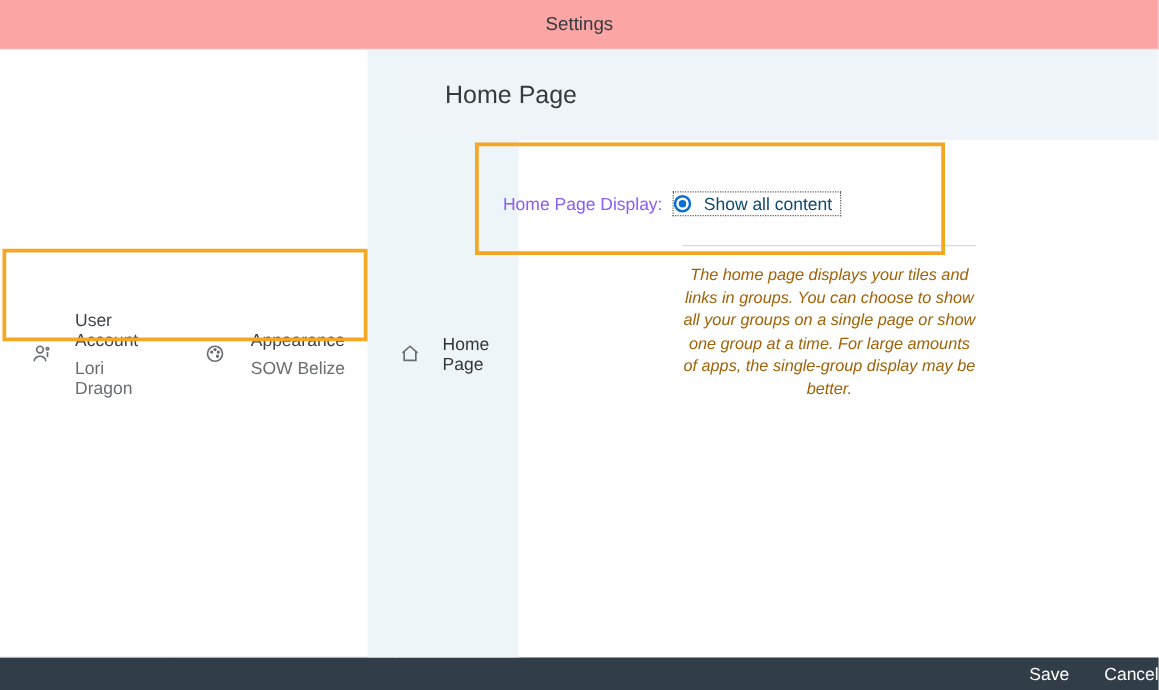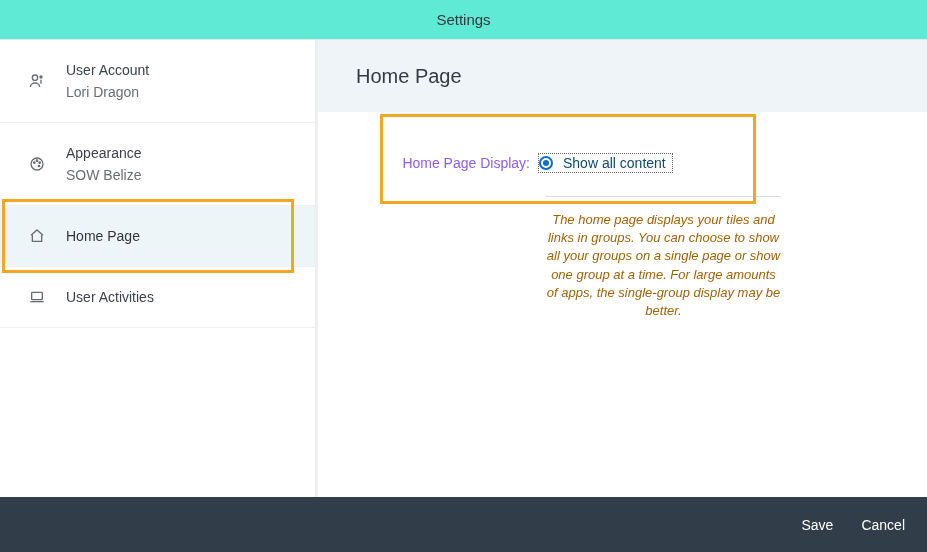--- a/index.html
+++ b/index.html
@@ -1,23 +1,23 @@
 <!DOCTYPE html>
 <html><head>
   <meta charset="utf-8">
   <style>
     * { margin:0; padding:0; box-sizing:border-box; font-family:"Segoe UI","Helvetica Neue",Arial,sans-serif; }
     body { width:927px; height:552px; display:flex; flex-direction:column; background:#fff; }
 
-    .header-bar { height:40px; background:#5eead4; display:flex; align-items:center; justify-content:center; color:#343a40; font-size:15px; border-bottom:1px solid #e3e8ed; }
+    .header-bar { height:40px; background:#fca5a5; display:flex; align-items:center; justify-content:center; color:#343a40; font-size:15px; border-bottom:1px solid #e3e8ed; }
 
     .content-area { flex:1 1 auto; display:flex; position:relative; overflow:hidden; }
 
     
-    .sidebar { width:318px; border-right:3px solid #efefef; display:flex; flex-direction:column; }
+    .sidebar { width:318px; border-right:3px solid #efefef; display:flex; flex-direction:row; }
     .sidebar-item { display:flex; align-items:center; padding:22px 18px 22px 26px; border-bottom:1px solid #efefef; cursor:pointer; }
     .sidebar-item .icon-slot { width:22px; display:flex; justify-content:center; color:#6a6d70; }
     .sidebar-item .texts { margin-left:18px; display:flex; flex-direction:column; color:#3d4248; font-size:14px; }
     .sidebar-item .sub { color:#6a6d70; margin-top:6px; font-size:14px; }
     .sidebar-item.selected { background:#eef5f9; }
     .sidebar-item.selected .texts { color:#32363a; }
 
     
     .hl-sel { position:absolute; border:3px solid #f5a623; pointer-events:none; }
 
@@ -38,21 +38,21 @@
     .radio-row span { color:#0c4a6e; }
     .radio-row.sel .focus-box { border:1px dotted #666; padding:1px 6px 1px 0; display:inline-flex; align-items:center; }
 
     .divider { border-top:1px solid #d9d9d9; margin-top:18px; width:235px; margin-left:158px; }
 
     .help-text { margin-top:14px; width:235px; margin-left:158px; font-style:italic; color:#a16207; font-size:13px; line-height:1.4;text-align:center; }
 
     .hl-form { position:absolute; border:3px solid #f5a623; pointer-events:none; }
 
     
-    .footer-bar { height:55px; background:#313d49; display:flex; justify-content:flex-end; align-items:center; padding-right:22px; gap:28px; }
+    .footer-bar { height:26px; background:#313d49; display:flex; justify-content:flex-end; align-items:center; gap:28px; }
     .footer-bar .btn { color:#fff; font-size:14px; cursor:pointer; }
 
     svg { display:block; }
   </style>
 </head>
 <body>
 
 <div class="header-bar">
   <span>Settings</span>
 </div>
@@ -98,31 +98,20 @@
           <path d="M3 11l9-8 9 8"></path>
             <path d="M5 10v10h14V10"></path>
         </svg>
       </span>
       <div class="texts">
         <span>Home Page</span>
       </div>
     </div>
 
 
-    <div class="sidebar-item">
-      <span class="icon-slot">
-        <svg width="16" height="16" viewBox="0 0 24 24" fill="none" stroke="#6a6d70" stroke-width="2">
-          <rect x="4" y="5" width="16" height="11" rx="1"></rect>
-            <path d="M2 19h20"></path>
-        </svg>
-      </span>
-      <div class="texts">
-        <span>User Activities</span>
-      </div>
-    </div>
 
   </div>
 
   <div class="hl-sel" style="left:2px; top:159px; width:292px; height:74px;"></div>
 
   <div class="main-panel">
 
     <div class="main-header">
       <span>Home Page</span>
     </div>

